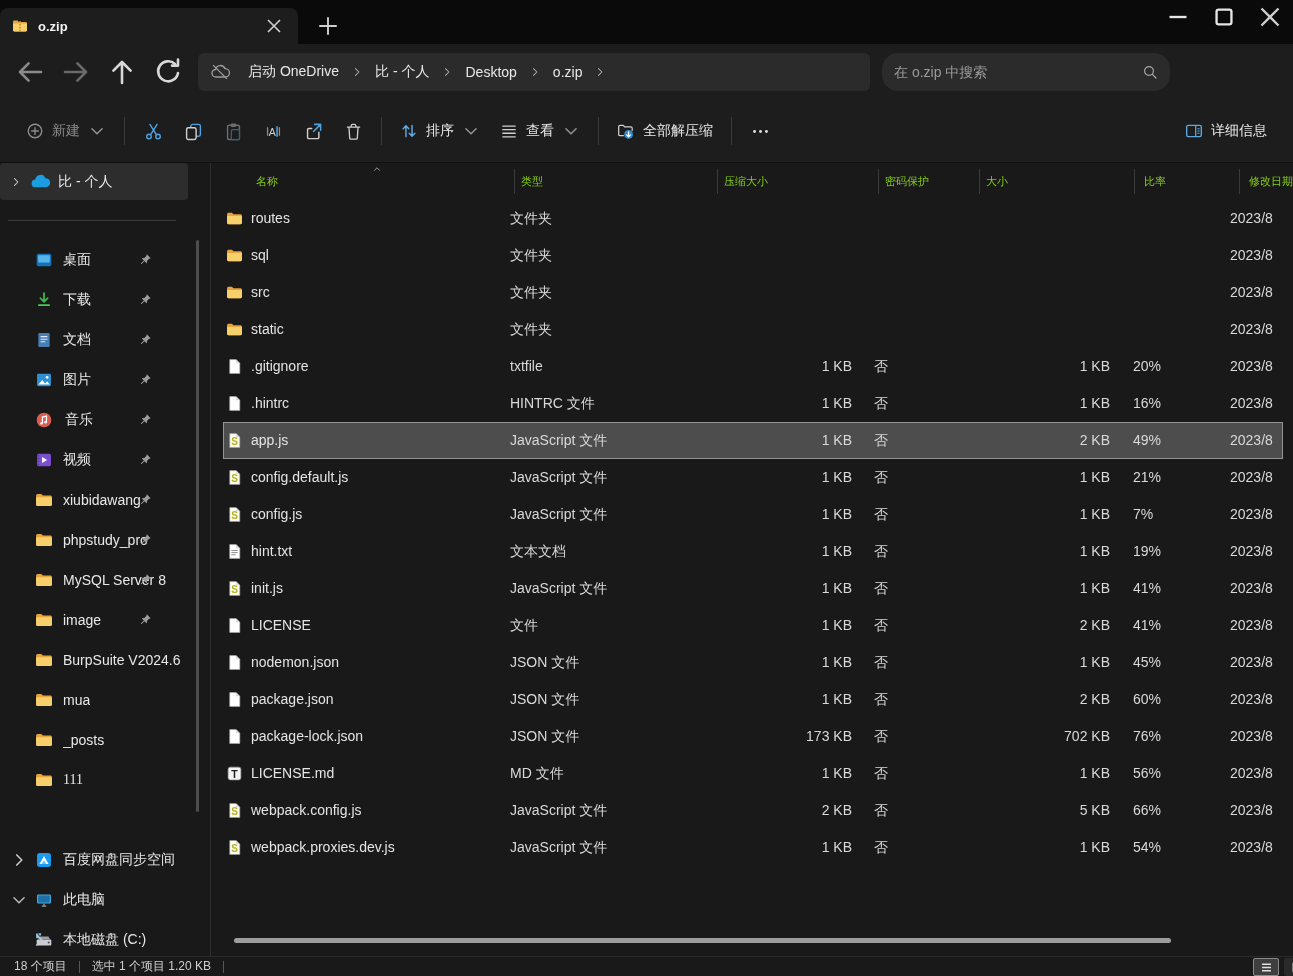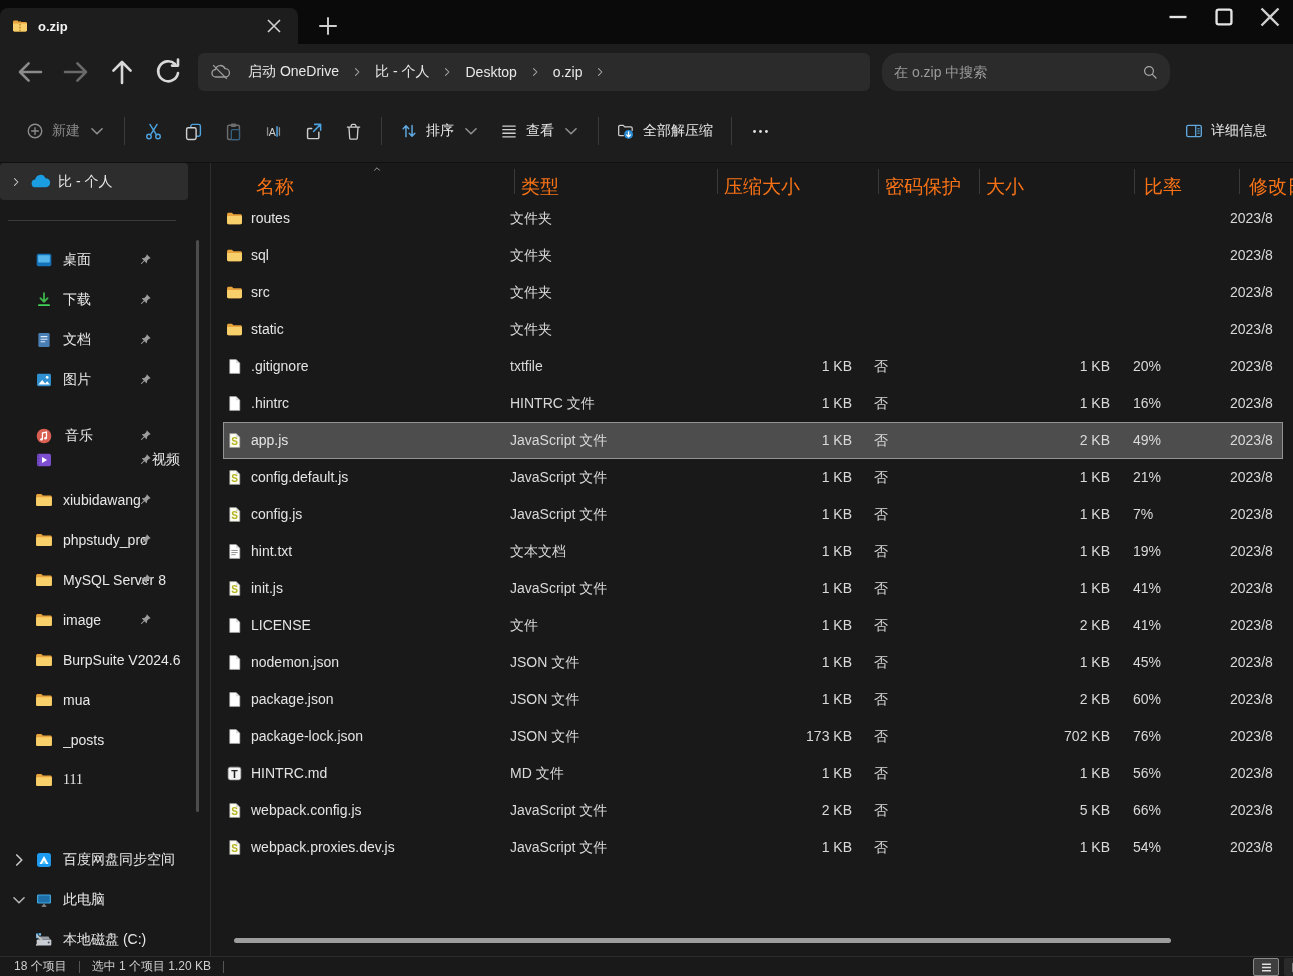--- a/index.html
+++ b/index.html
@@ -51,21 +51,21 @@
   .sdiv{position:absolute;left:8px;top:57px;width:168px;height:1px;background:#3a3a3a}
   .srow{position:absolute;left:0;width:180px;height:40px;display:flex;align-items:center;gap:10px;padding-left:35px}
   .srow .ic{width:18px;height:18px}
   .srow .lbl{white-space:nowrap;overflow:hidden;max-width:118px}
   .srow .pin{position:absolute;right:28px;top:13px;width:13px;height:13px}
   .schev{position:absolute;left:10px;width:12px;height:12px}
   .sscroll{position:absolute;left:196px;top:77px;width:3px;height:572px;background:#4d4d4d;border-radius:2px}
 
   
   .filepane{position:relative;flex:1;height:100%;overflow:hidden}
-  .fhead{position:relative;height:37px;font-size:19px;color:#f97316}
+  .fhead{position:relative;height:37px;font-size:11px;color:#84cc16}
   .hcell{position:absolute;top:11px;white-space:nowrap}
   .h0{left:45px}.h1{left:310px}.h2{left:513px}.h3{left:674px}.h4{left:775px}.h5{left:933px}.h6{left:1038px}
   .hdiv{position:absolute;top:6px;width:1px;height:25px;background:#3a3a3a}
   .caret{position:absolute;left:160px;top:1px;width:12px;height:10px;opacity:.9}
   .rows{position:absolute;top:37px;left:0;right:0;bottom:0}
   .frow{position:absolute;left:12px;width:1060px;height:37px;color:#e4e4e4}
   .frow span{position:absolute;top:10px;white-space:nowrap}
   .frow .fic{position:absolute;left:3px;top:10px;width:17px;height:17px}
   .nm{left:28px}.tp{left:287px;color:#d9d9d9}
   .cp{left:489px;width:140px;text-align:right;color:#d9d9d9}
@@ -393,37 +393,37 @@
               <path d="M3 12l3.4-4 2.6 3 1.8-2 2.4 3z" fill="#fff"></path>
             </svg>
           </span>
           <span class="lbl">图片</span>
           <span class="ic pin">
             <svg viewBox="0 0 16 16" fill="none" xmlns="http://www.w3.org/2000/svg">
               <path d="M9.6 1.6 14.4 6.4 12.4 7 10 9.4l-.5 3.4-2.8-2.8L3 13.7l-.7-.7L6 9.3 3.2 6.5 6.6 6l2.4-2.4z" fill="#9d9d9d"></path>
             </svg>
           </span>
         </div>
-        <div class="srow" style="top: 253px; gap: 12px;">
+        <div class="srow" style="top: 237px; gap: 12px;">
           <span class="ic">
             <svg viewBox="0 0 16 16" fill="none" xmlns="http://www.w3.org/2000/svg">
               <circle cx="8" cy="8" r="6.5" fill="#d95f52"></circle>
               <path d="M6.6 11V5.4l3.6-.9v5.4" stroke="#fff" stroke-width="1.1" fill="none"></path>
               <circle cx="5.7" cy="11" r="1.1" fill="#fff"></circle>
               <circle cx="9.3" cy="9.9" r="1.1" fill="#fff"></circle>
             </svg>
           </span>
           <span class="lbl">音乐</span>
           <span class="ic pin">
             <svg viewBox="0 0 16 16" fill="none" xmlns="http://www.w3.org/2000/svg">
               <path d="M9.6 1.6 14.4 6.4 12.4 7 10 9.4l-.5 3.4-2.8-2.8L3 13.7l-.7-.7L6 9.3 3.2 6.5 6.6 6l2.4-2.4z" fill="#9d9d9d"></path>
             </svg>
           </span>
         </div>
-        <div class="srow" style="top: 277px; justify-content: space-between;">
+        <div class="srow" style="top: 277px;">
           <span class="ic">
             <svg viewBox="0 0 16 16" fill="none" xmlns="http://www.w3.org/2000/svg">
               <rect x="1.8" y="2.5" width="12.4" height="11" rx="1.5" fill="#7b4fd0"></rect>
               <path d="M6.3 5.4v5.2L10.8 8z" fill="#fff"></path>
               <path d="M3 3.5v9" stroke="#5a37a0" stroke-width="1.4" stroke-dasharray="1.4 1.2"></path>
             </svg>
           </span>
           <span class="lbl">视频</span>
           <span class="ic pin">
             <svg viewBox="0 0 16 16" fill="none" xmlns="http://www.w3.org/2000/svg">
@@ -829,21 +829,21 @@
           <span class="rt">76%</span>
           <span class="md">2023/8</span>
         </div>
         <div class="frow" style="top: 555px;">
           <span class="ic fic">
             <svg viewBox="0 0 16 16" fill="none" xmlns="http://www.w3.org/2000/svg">
               <rect x="2" y="2" width="12" height="12" rx="2" fill="#f4f4f4" stroke="#999" stroke-width=".7"></rect>
               <text x="8" y="12" font-size="10" font-weight="bold" fill="#222" text-anchor="middle">T</text>
             </svg>
           </span>
-          <span class="nm">HINTRC.md</span>
+          <span class="nm">LICENSE.md</span>
           <span class="tp">MD 文件</span>
           <span class="cp">1 KB</span>
           <span class="pr">否</span>
           <span class="sz">1 KB</span>
           <span class="rt">56%</span>
           <span class="md">2023/8</span>
         </div>
         <div class="frow" style="top: 592px;">
           <span class="ic fic">
             <svg viewBox="0 0 16 16" fill="none" xmlns="http://www.w3.org/2000/svg">

